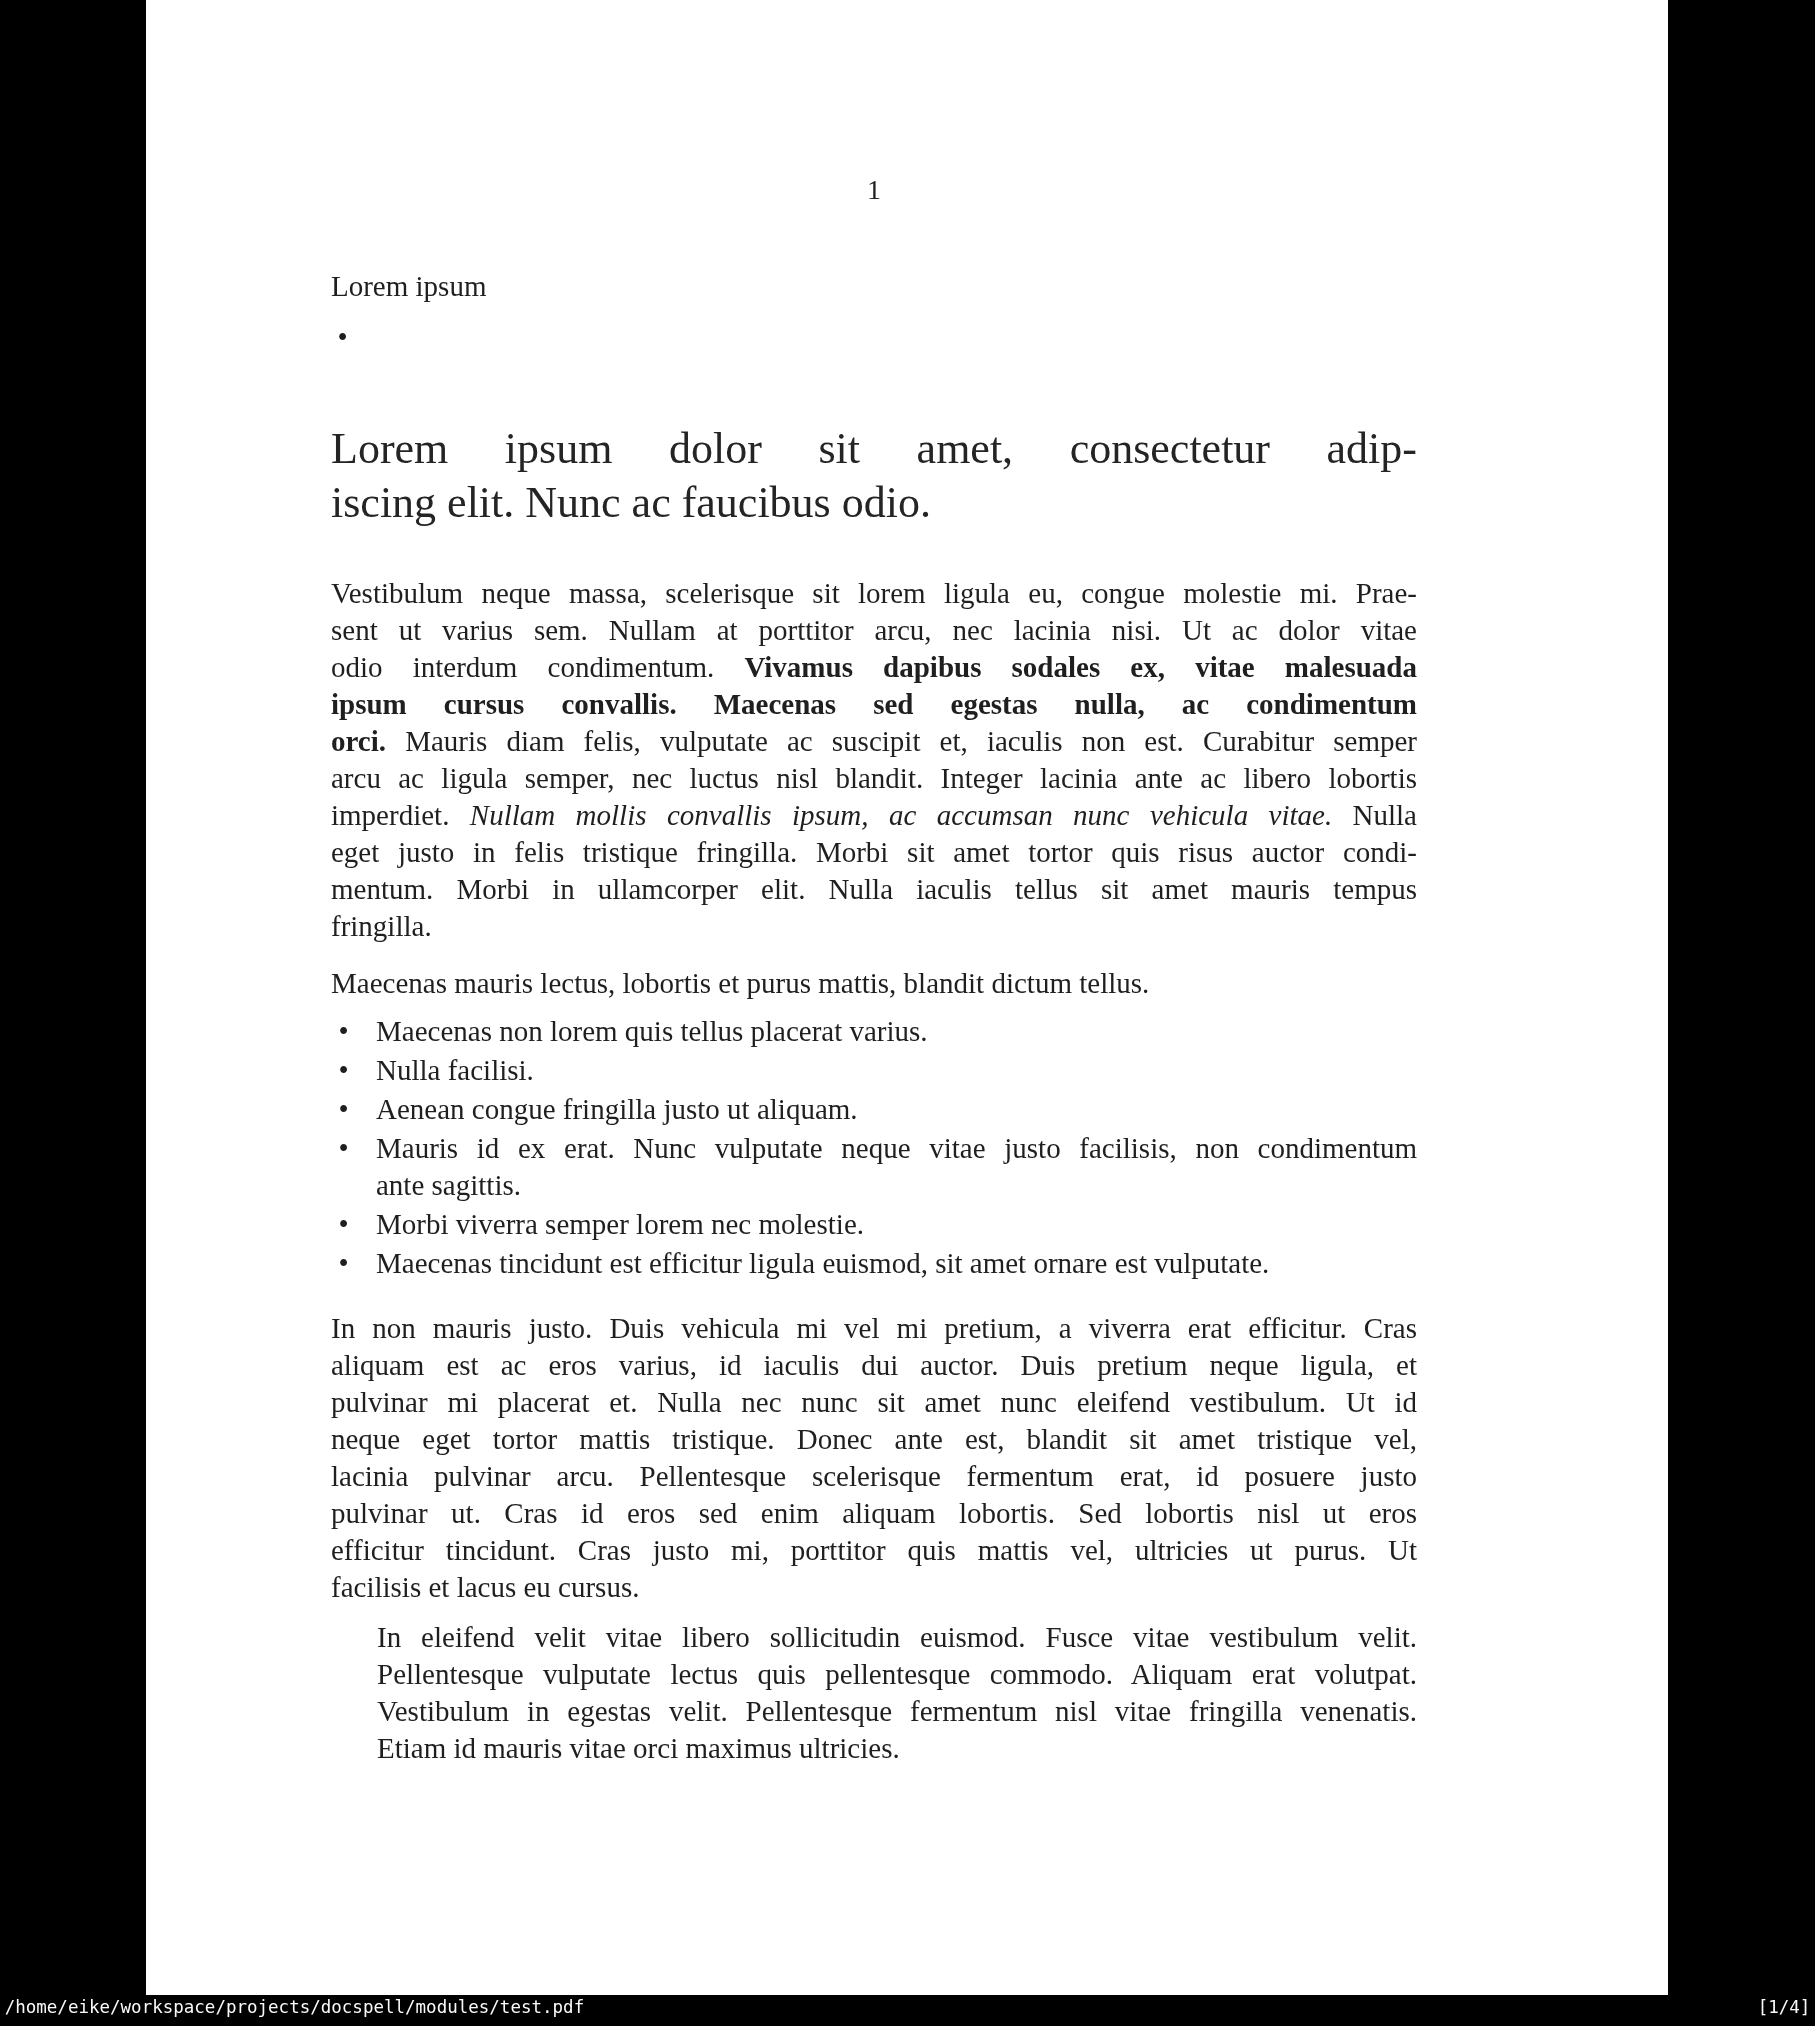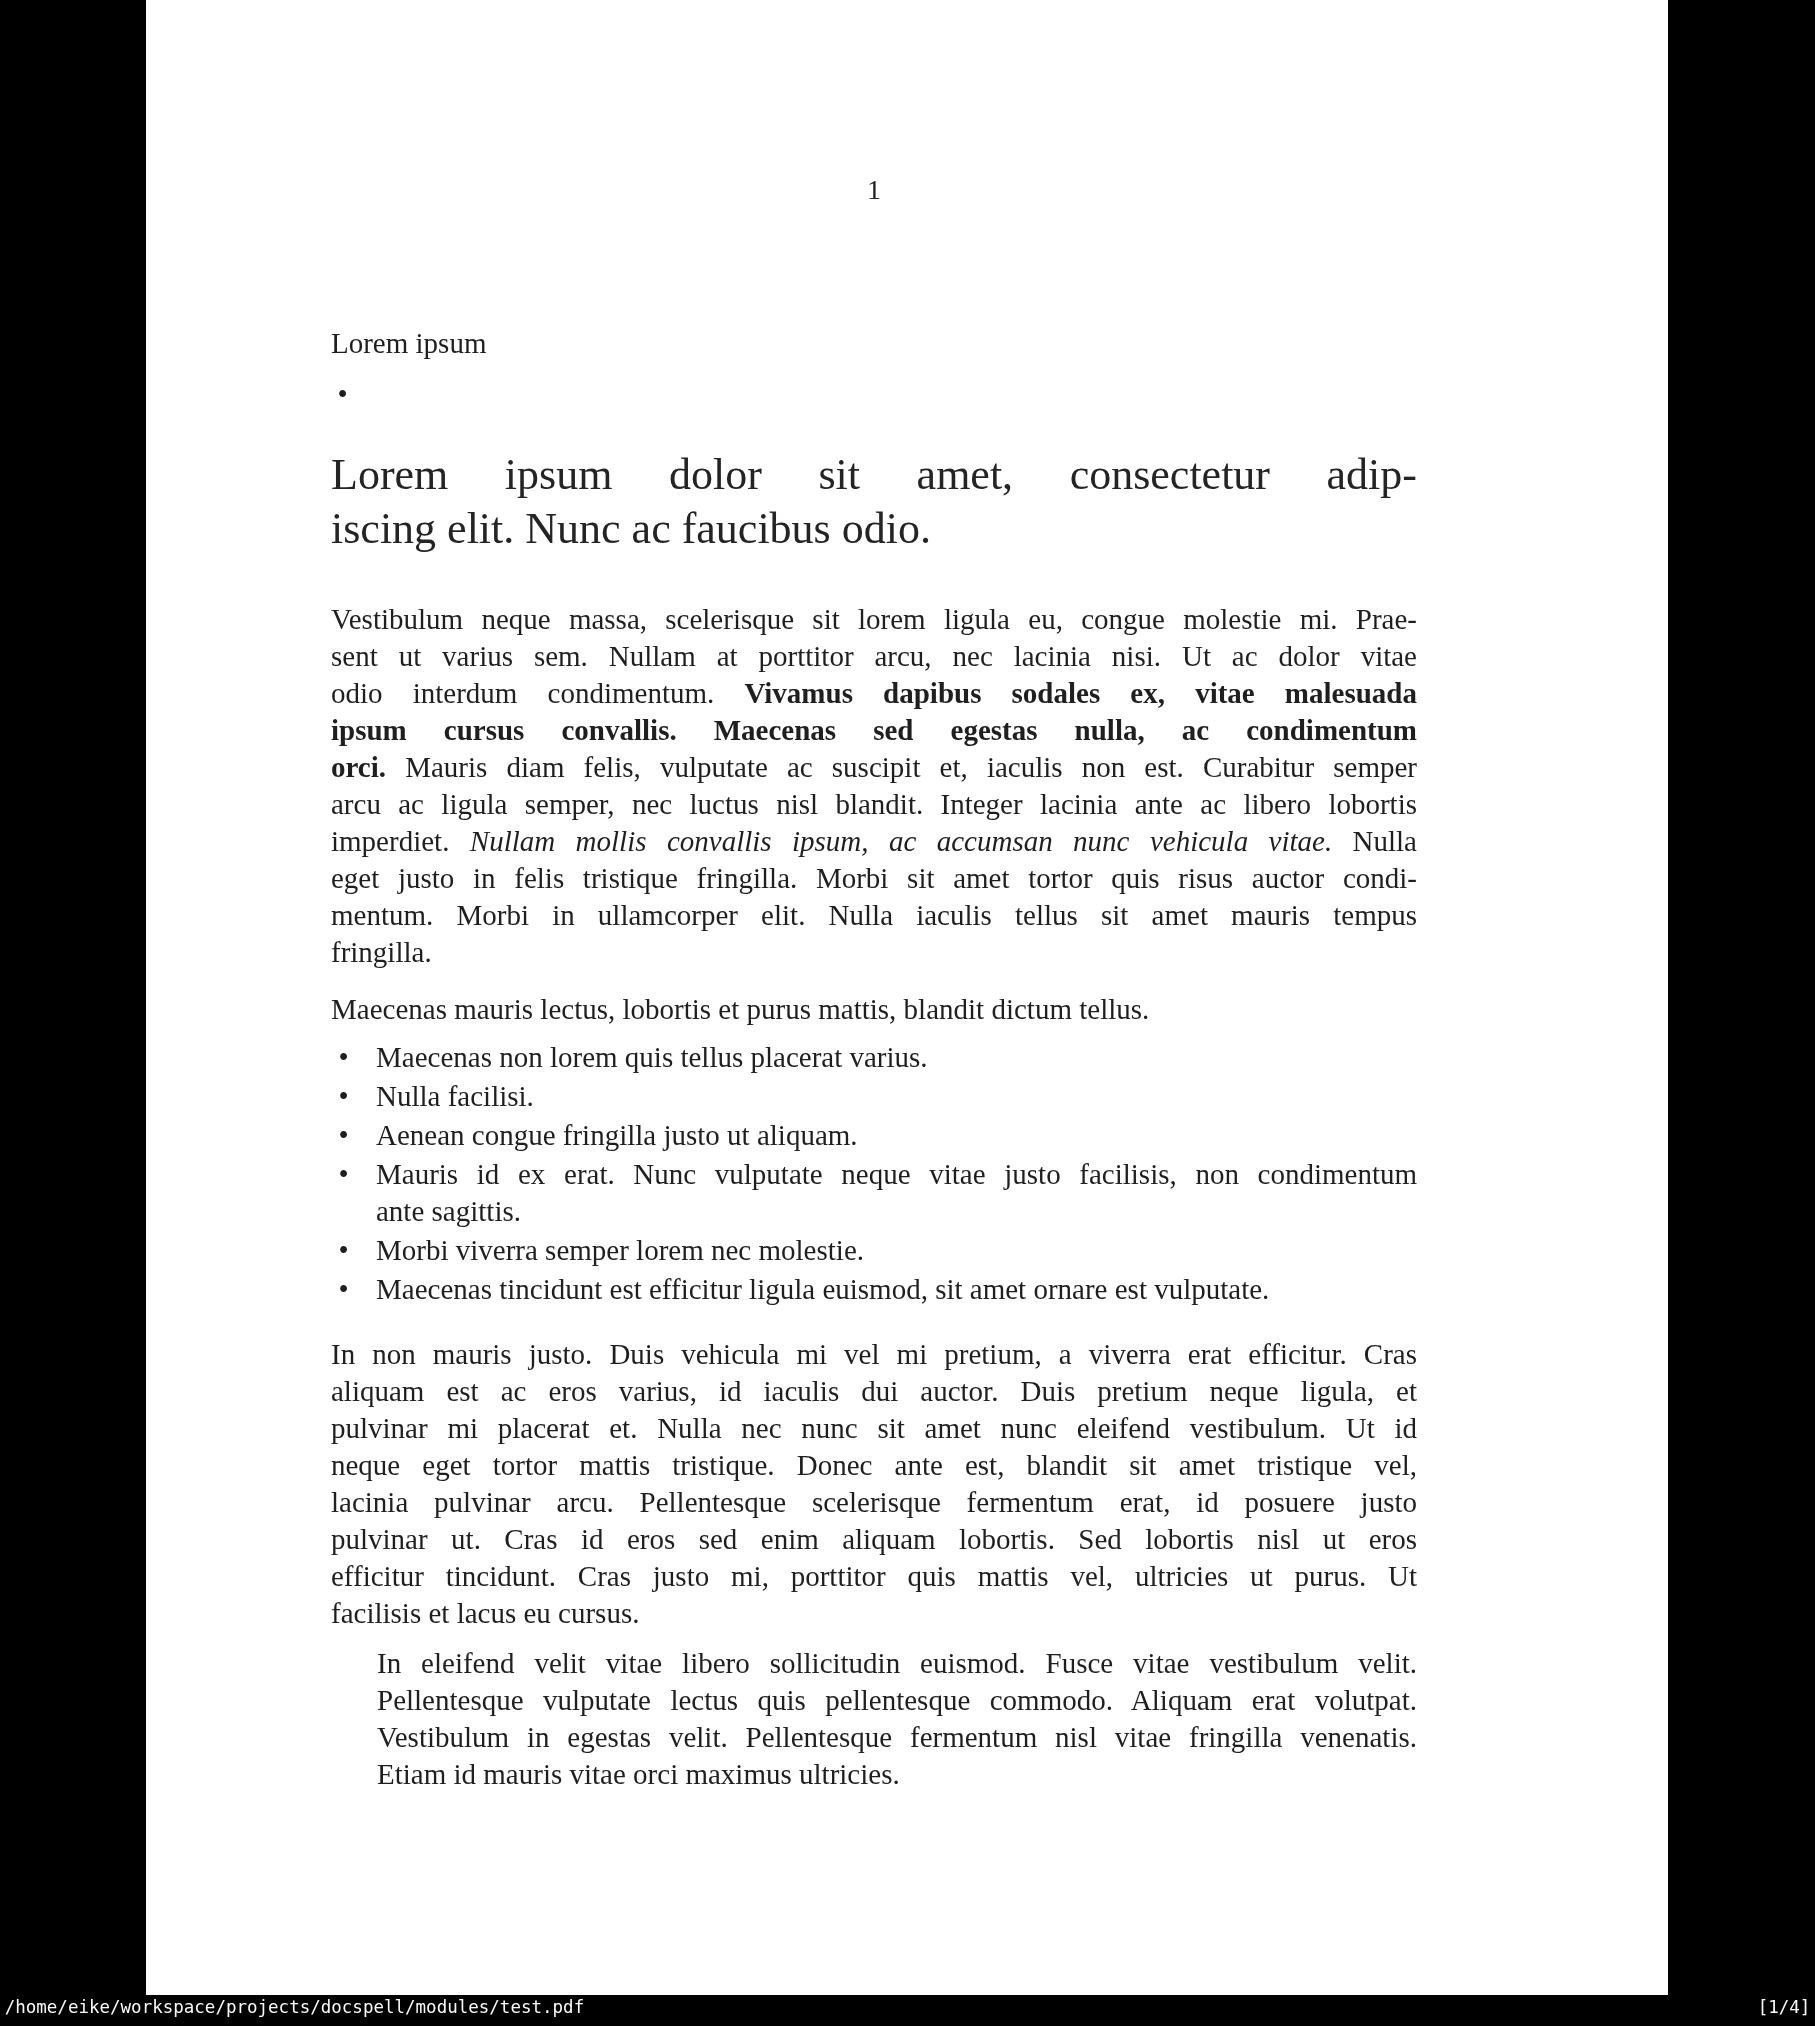--- a/index.html
+++ b/index.html
@@ -36,28 +36,28 @@
     font-size: 29px;
     line-height: 37px;
   }
   .pagenum {
     padding-top: 174px;
     text-align: center;
     font-size: 28px;
     line-height: 32px;
   }
   .preamble {
-    margin-top: 119px;
+    margin-top: 62px;
   }
   .lone-item {
     margin-top: 14px;
     padding-left: 6.6px;
   }
   .heading {
-    margin-top: 35px;
+    margin-top: 66px;
     font-size: 44px;
     line-height: 54px;
     font-weight: normal;
     color: #242424;
   }
   .para { margin: 0; }
   .p1 { margin-top: 45px; }
   .p2 { margin-top: 20px; }
   .p3 { margin-top: 28px; }
   .p4 { margin-top: 13.2px; margin-left: 46px; }

